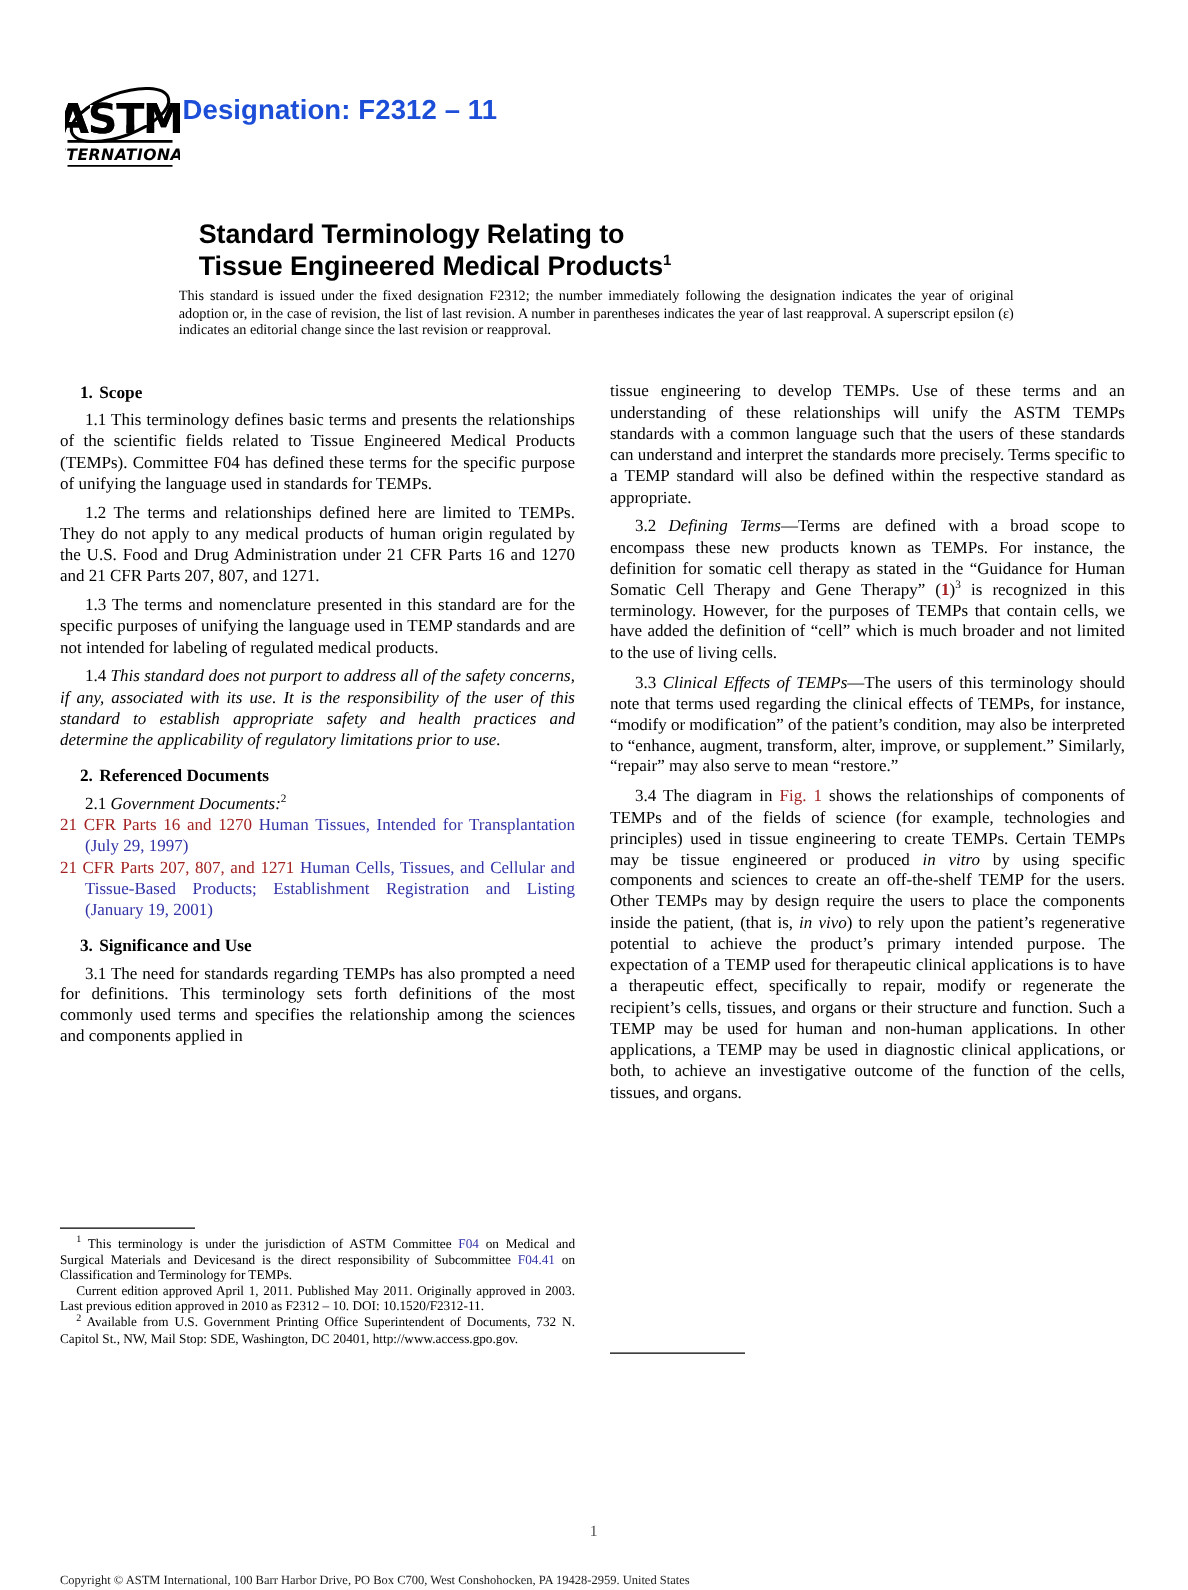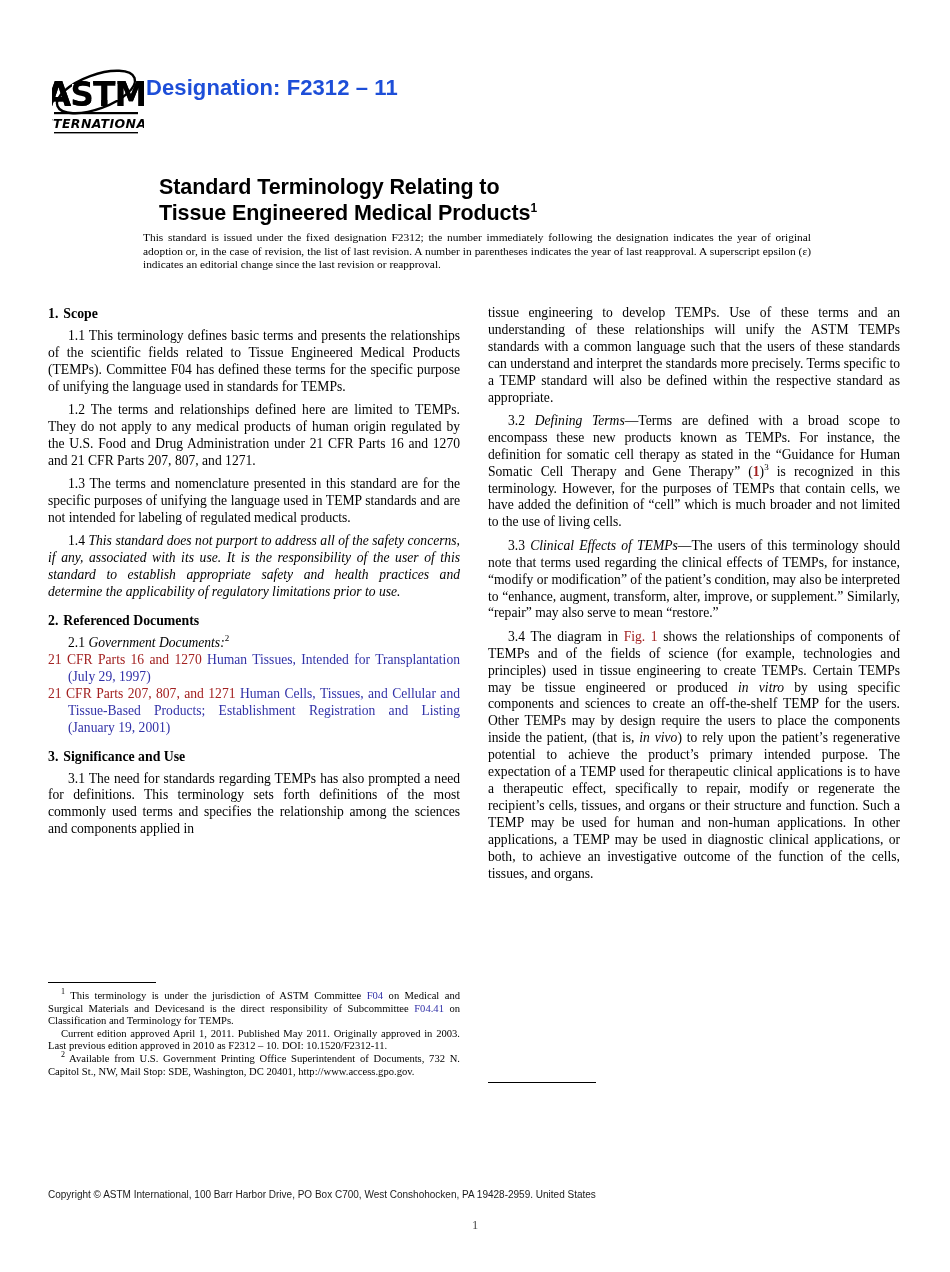--- a/index.html
+++ b/index.html
@@ -93,21 +93,21 @@
     line-height: 16.9px;
     text-align: justify;
     color: #000;
   }
   .col-left { left: 48px; }
   .col-right { left: 488px; }
 
   h2.sec {
     font-size: 13.8px;
     font-weight: bold;
-    margin: 0 0 1px 0;
+    margin: 0 0 1px 16px;
     line-height: 18px;
     text-align: left;
   }
   h2.sec .num { margin-right: 5px; }
 
   p.para {
     margin: 0 0 0 0;
     text-indent: 20px;
     text-align: justify;
     hyphens: none;
@@ -156,23 +156,23 @@
     margin: 0;
     text-indent: 13px;
     text-align: justify;
   }
   .fn-p .supn { font-size: 8px; vertical-align: super; line-height: 0; }
 
   
   .copyright {
     position: absolute;
     left: 48px;
-    top: 1188px;
+    top: 1258px;
     width: 860px;
-    font-family: Liberation Sans, sans-serif;
+    font-family: Liberation Serif, serif;
     font-size: 10px;
     line-height: 13px;
     color: #1a1a1a;
   }
   .page-number {
     position: absolute;
     left: 0;
     top: 1218px;
     width: 950px;
     text-align: center;

